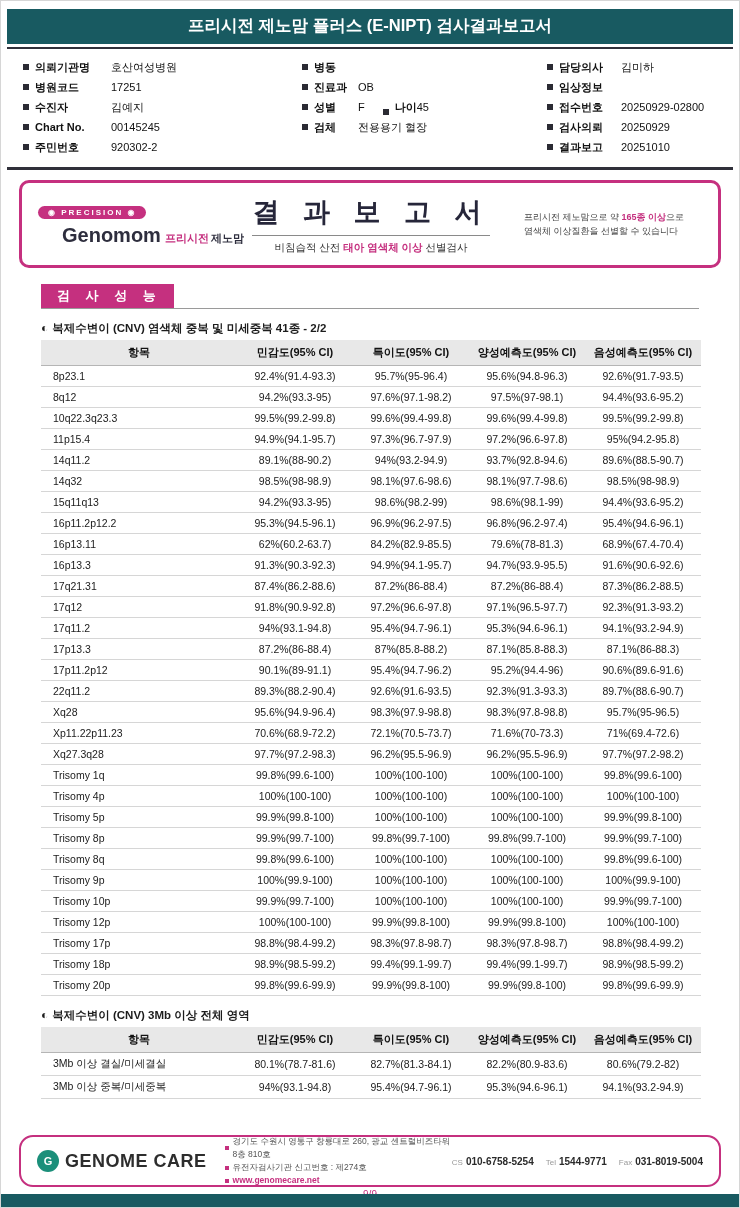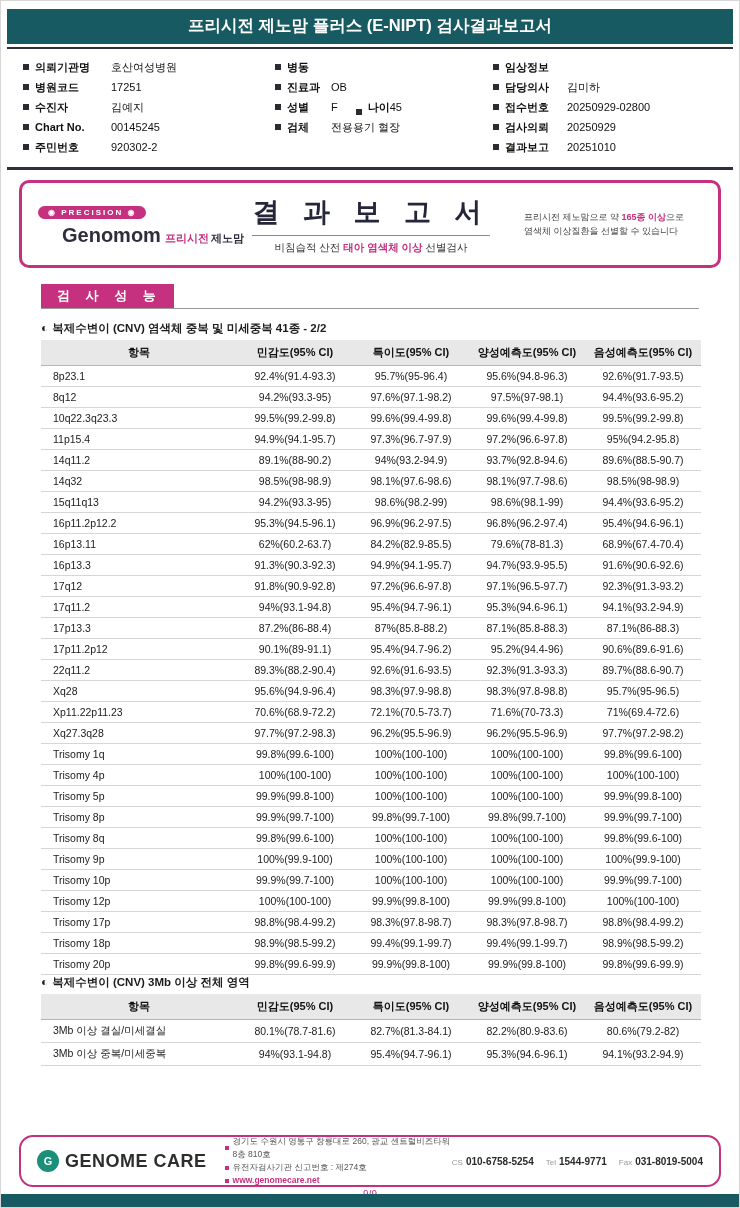--- a/index.html
+++ b/index.html
@@ -2,21 +2,21 @@
 <html><head>
 <meta charset="utf-8">
 <style>
   *{margin:0;padding:0;box-sizing:border-box;}
   body{width:740px;height:1208px;background:#fff;font-family:"Liberation Sans",sans-serif;position:relative;overflow:hidden;border:1px solid #d6d6d6;}
 
   .title-bar{margin:8px 6px 0;background:#185a61;color:#fff;text-align:center;font-weight:bold;font-size:16.5px;padding:6px 0 7px;}
   .rule-top{border-top:2px solid #30303a;margin:3px 6px 0;}
   .rule-bottom{border-top:3px solid #30303a;margin:0 6px;}
 
-  .patient{display:flex;padding:8px 14px 10px 22px;}
+  .patient{display:flex;padding:8px 14px 10px 22px;gap:27px;}
   .pcol{display:flex;flex-direction:column;}
   .pcol1{width:252px;}
   .pcol2{width:218px;}
   .pcol3{flex:1;}
   .field-row{display:flex;align-items:center;height:20px;font-size:11px;}
   .sq{width:6px;height:6px;background:#2b2b33;display:inline-block;margin-right:6px;flex:none;}
   .f-label{font-weight:bold;color:#111;display:flex;align-items:center;flex:none;}
   .pcol1 .f-label{width:88px;}
   .pcol2 .f-label{width:56px;}
   .pcol3 .f-label{width:74px;}
@@ -109,26 +109,26 @@
         <span class="f-label extra"><span class="sq"></span>나이</span>
         <span class="f-value">45</span>
       </div>
       <div class="field-row">
         <span class="f-label"><span class="sq"></span>검체</span>
         <span class="f-value">전용용기 혈장</span>
       </div>
     </div>
   <div class="pcol pcol3">
       <div class="field-row">
+        <span class="f-label"><span class="sq"></span>담당의사</span>
+        <span class="f-value">김미하</span>
+      </div>
+      <div class="field-row">
         <span class="f-label"><span class="sq"></span>임상정보</span>
         <span class="f-value"></span>
-      </div>
-      <div class="field-row">
-        <span class="f-label"><span class="sq"></span>담당의사</span>
-        <span class="f-value">김미하</span>
       </div>
       <div class="field-row">
         <span class="f-label"><span class="sq"></span>접수번호</span>
         <span class="f-value">20250929-02800</span>
       </div>
       <div class="field-row">
         <span class="f-label"><span class="sq"></span>검사의뢰</span>
         <span class="f-value">20250929</span>
       </div>
       <div class="field-row">
@@ -241,20 +241,27 @@
         <td>68.9%(67.4-70.4)</td>
       </tr>
       <tr>
         <td>16p13.3</td>
         <td>91.3%(90.3-92.3)</td>
         <td>94.9%(94.1-95.7)</td>
         <td>94.7%(93.9-95.5)</td>
         <td>91.6%(90.6-92.6)</td>
       </tr>
       <tr>
+        <td>17q21.31</td>
+        <td>87.4%(86.2-88.6)</td>
+        <td>87.2%(86-88.4)</td>
+        <td>87.2%(86-88.4)</td>
+        <td>87.3%(86.2-88.5)</td>
+      </tr>
+      <tr>
         <td>17q12</td>
         <td>91.8%(90.9-92.8)</td>
         <td>97.2%(96.6-97.8)</td>
         <td>97.1%(96.5-97.7)</td>
         <td>92.3%(91.3-93.2)</td>
       </tr>
       <tr>
         <td>17q11.2</td>
         <td>94%(93.1-94.8)</td>
         <td>95.4%(94.7-96.1)</td>
@@ -376,21 +383,21 @@
       <tr>
         <td>Trisomy 20p</td>
         <td>99.8%(99.6-99.9)</td>
         <td>99.9%(99.8-100)</td>
         <td>99.9%(99.8-100)</td>
         <td>99.8%(99.6-99.9)</td>
       </tr>
     </tbody>
 </table>
 
-<div class="tbl-title" style="margin-top:0;">
+<div class="tbl-title" style="margin-top:12px;">
   <span class="circ">◐</span><span>복제수변이 (CNV) 3Mb 이상 전체 영역</span>
 </div>
 <table>
   <thead>
       <tr>
         <th>항목</th>
         <th>민감도(95% CI)</th>
         <th>특이도(95% CI)</th>
         <th>양성예측도(95% CI)</th>
         <th>음성예측도(95% CI)</th>

